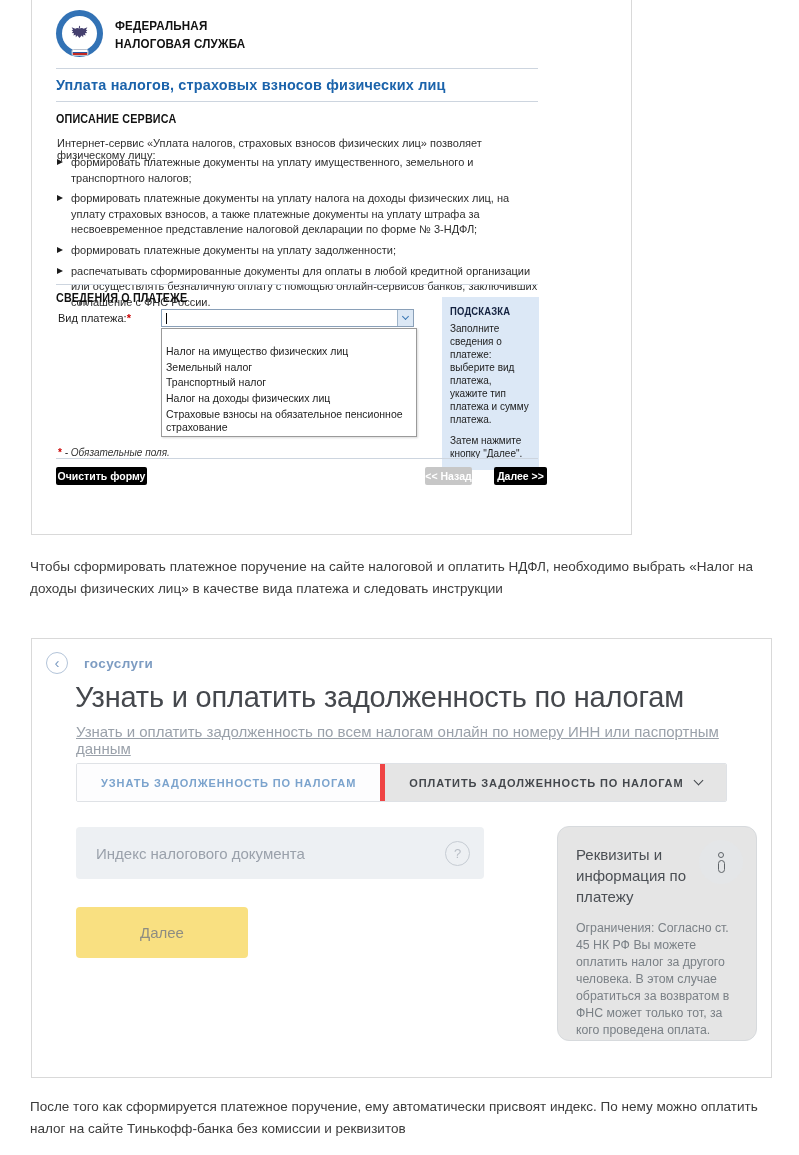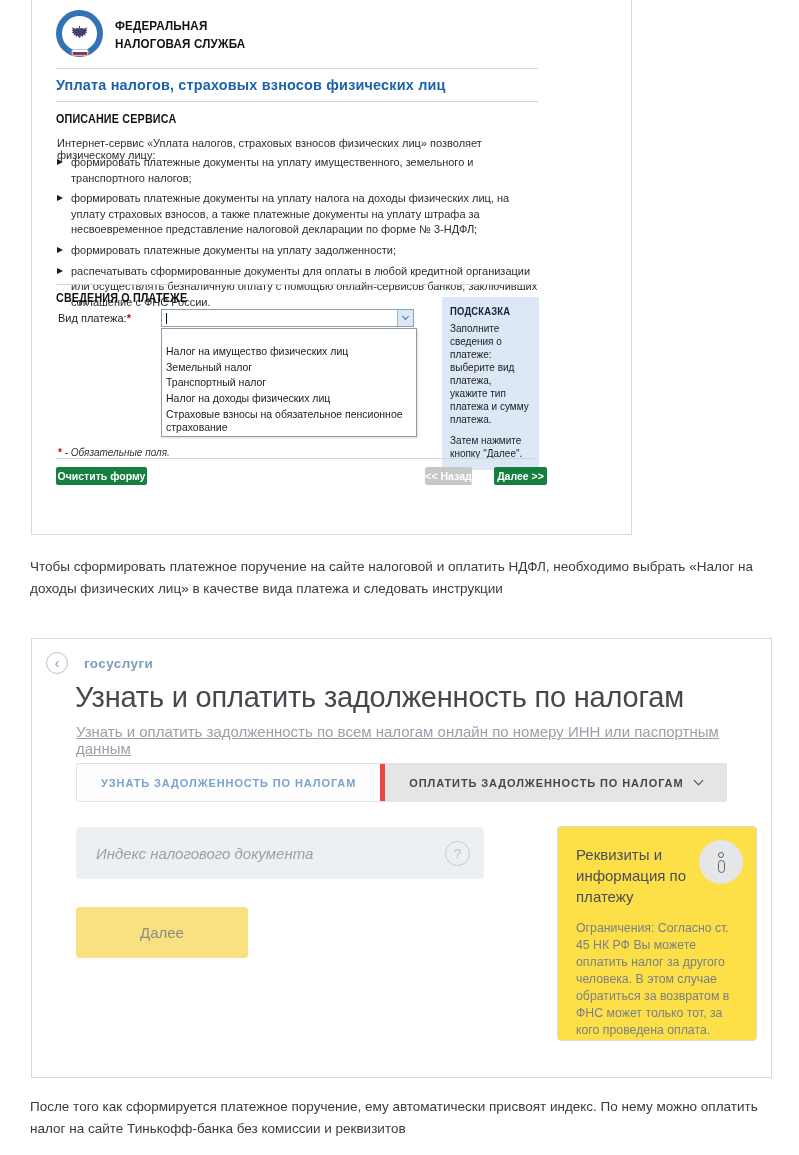--- a/index.html
+++ b/index.html
@@ -55,21 +55,21 @@
               background:#dce8f6; padding:8px 8px 10px 8px; }
   .hint-title { font-size:11px; font-weight:bold; color:#13213f; margin-bottom:5px; }
   .hint-p { font-size:10px; line-height:1.3; color:#1c1c1c; }
   .hint-p + .hint-p { margin-top:8px; }
 
   .fns-req-note { position:absolute; left:26px; top:448px; font-size:10px; font-style:italic; color:#333; z-index:1; }
 
   .btn-fns { position:absolute; top:468px; height:18px; font-size:10.5px; font-weight:bold; color:#fff;
              border:none; border-radius:2px; display:flex; align-items:center; justify-content:center;
              cursor:pointer; font-family:"Liberation Sans",sans-serif; }
-  .btn-blue { background:#15803d; }
+  .btn-blue { background:#000000; }
   .btn-gray { background:#c7c7c7; }
   #btn-clear { left:24px; width:91px; }
   #btn-back  { left:393px; width:47px; }
   #btn-next  { left:450px; width:53px;margin-left:12px; }
 
   
   .caption { position:absolute; left:30px; width:725px; font-size:13.5px; line-height:1.62; color:#3b3b3b; }
   #caption-1 { top:556px; }
   #caption-2 { top:1096px; width:740px; }
 
@@ -86,31 +86,31 @@
   .gos-tab { height:37px; display:flex; align-items:center; font-size:11px; font-weight:bold;
              letter-spacing:.9px; padding:0 24px; cursor:pointer; white-space:nowrap; }
   .gos-tab-1 { background:#fdfdfe; color:#7ba3cd; }
   .gos-tab-2 { background:#e5e5e5; color:#43474c; border-left:5px solid #ef4444; }
   .chev-down { width:7px; height:7px; border-right:1.8px solid #43474c; border-bottom:1.8px solid #43474c;
                transform:rotate(45deg); margin-left:12px; margin-top:-4px; }
 
   .gos-input-wrap { position:absolute; left:44px; top:188px; width:408px; height:52px; background:#edf0f3;
                     border-radius:4px; display:flex; align-items:center; }
   .gos-input { flex:1; border:none; background:transparent; outline:none; padding:0 0 0 20px;
-               font-size:15px; color:#45484d; font-family:"Liberation Sans",sans-serif;font-style:italic; }
+               font-size:15px; color:#45484d; font-family:"Liberation Sans",sans-serif; }
   .gos-input::placeholder { color:#9aa1ab; opacity:1; }
   .q-icon { width:25px; height:25px; border:1.5px solid #c6ccd3; border-radius:50%; color:#b8bec6;
             font-size:13px; display:flex; align-items:center; justify-content:center; margin-right:14px; cursor:pointer; }
 
   .gos-next { position:absolute; left:44px; top:268px; width:172px; height:51px; background:#f9e081;
               border:none; border-radius:4px; font-size:15px; color:#8e8d82; cursor:pointer;
               font-family:"Liberation Sans",sans-serif; }
 
-  .gos-card { position:absolute; left:525px; top:187px; width:200px; height:215px; background:#fde047;
-              border:1px solid #d7dadd; border-radius:4px; padding:17px 18px; }
+  .gos-card { position:absolute; left:525px; top:187px; width:200px; height:215px; background:#e5e5e5;
+              border:1px solid #d7dadd; border-radius:12px; padding:17px 18px; }
   .gos-card-title { font-size:15px; line-height:1.4; color:#4b4f54; width:116px; }
   .info-circle { position:absolute; right:13px; top:13px; width:44px; height:44px; border-radius:50%;
                  background:#e4e6e8; display:flex; flex-direction:column; align-items:center; justify-content:center; }
   .info-dot { width:6px; height:6px; border:1.5px solid #5f6468; border-radius:50%; }
   .info-stem { width:7px; height:13px; border:1.5px solid #5f6468; border-radius:3.5px; margin-top:2px; }
   .gos-card-body { margin-top:13px; font-size:12.3px; line-height:1.38; color:#7a8086; }
 </style>
 </head>
 <body>
 

